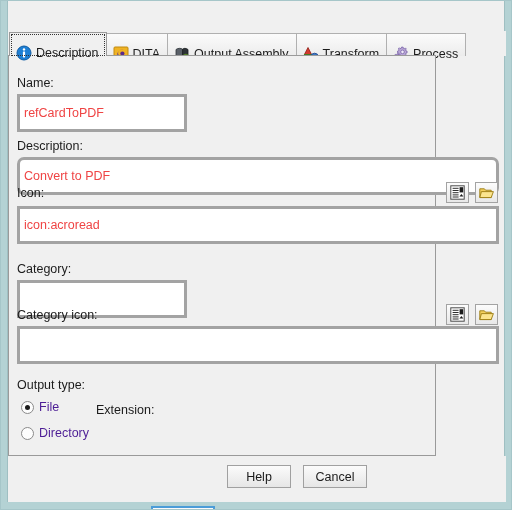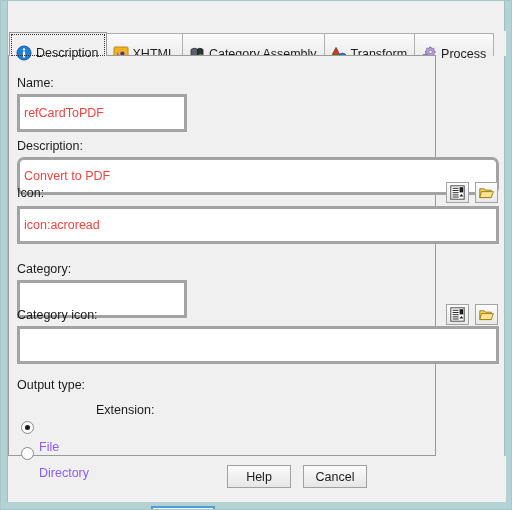--- a/index.html
+++ b/index.html
@@ -147,21 +147,21 @@
     flex: 0 0 13px;
   }
   .radio.checked::after {
     content: "";
     position: absolute;
     left: 3px; top: 3px;
     width: 5px; height: 5px;
     border-radius: 50%;
     background: #1b1b1b;
   }
-  .radio-label { font-size: 12.5px; color: #8b5cf6; margin-top: 40px; }
+  .radio-label { font-size: 12.5px; color: #4c1d95; }
 
   
   .btnbar {
     position: absolute;
     left: 7px; top: 455px;
     width: 498px; height: 46px;
     background: #f0f0f0;
   }
   .btn {
     position: absolute;
@@ -215,34 +215,34 @@
     </div>
 
     <div class="tab">
       <span class="ticon">
         <svg width="16" height="16" viewBox="0 0 16 16">
           <rect x="1" y="1" width="14" height="14" rx="1" fill="#f0b323" stroke="#c08a10" stroke-width="1"></rect>
           <path d="M10.5 3.5 C5 3.5 4 7 6 9.5 C8 12 12 11.5 12 11.5 C7.5 12.8 3.8 10.5 4.4 7.4 C5 4.3 8 3.2 10.5 3.5 Z" fill="#5b2a8c"></path>
           <circle cx="9.4" cy="7.6" r="2.1" fill="#5b2a8c"></circle>
         </svg>
       </span>
-      <span>XHTML</span>
+      <span>DITA</span>
     </div>
 
 
     <div class="tab">
       <span class="ticon">
         <svg width="16" height="16" viewBox="0 0 16 16">
           <path d="M2 3.5 C4 2 7 2 8.6 3.2 L8.6 11.5 C7 10.4 4 10.4 2 11.8 Z" fill="#5a6068" stroke="#2d3237" stroke-width="0.8"></path>
           <path d="M14 3.5 C12 2 9.6 2 8.6 3.2 L8.6 11.5 C9.6 10.4 12 10.4 14 11.8 Z" fill="#2d3237" stroke="#1a1d20" stroke-width="0.8"></path>
           <circle cx="11.8" cy="11.3" r="3.1" fill="#7fbf3f" stroke="#4c7a21" stroke-width="0.9"></circle>
           <circle cx="11.8" cy="11.3" r="1.1" fill="#e9f5dd"></circle>
         </svg>
       </span>
-      <span>Category Assembly</span>
+      <span>Output Assembly</span>
     </div>
 
     <div class="tab">
       <span class="ticon">
         <svg width="16" height="16" viewBox="0 0 16 16">
           <path d="M5 1.5 L8.6 8.5 L1.4 8.5 Z" fill="#d23a2e" stroke="#8f1d14" stroke-width="0.8"></path>
           <rect x="1.4" y="8.5" width="7.2" height="5.5" fill="#65b33a" stroke="#3d7a1d" stroke-width="0.8"></rect>
           <circle cx="11.6" cy="10.8" r="3.6" fill="#3d76c4" stroke="#1f4a8f" stroke-width="0.9"></circle>
           <path d="M9.4 9.2 L13.8 9.2 L13.8 12.6 L9.4 12.6 Z" fill="#6aa0e0" opacity="0.55"></path>
         </svg>

